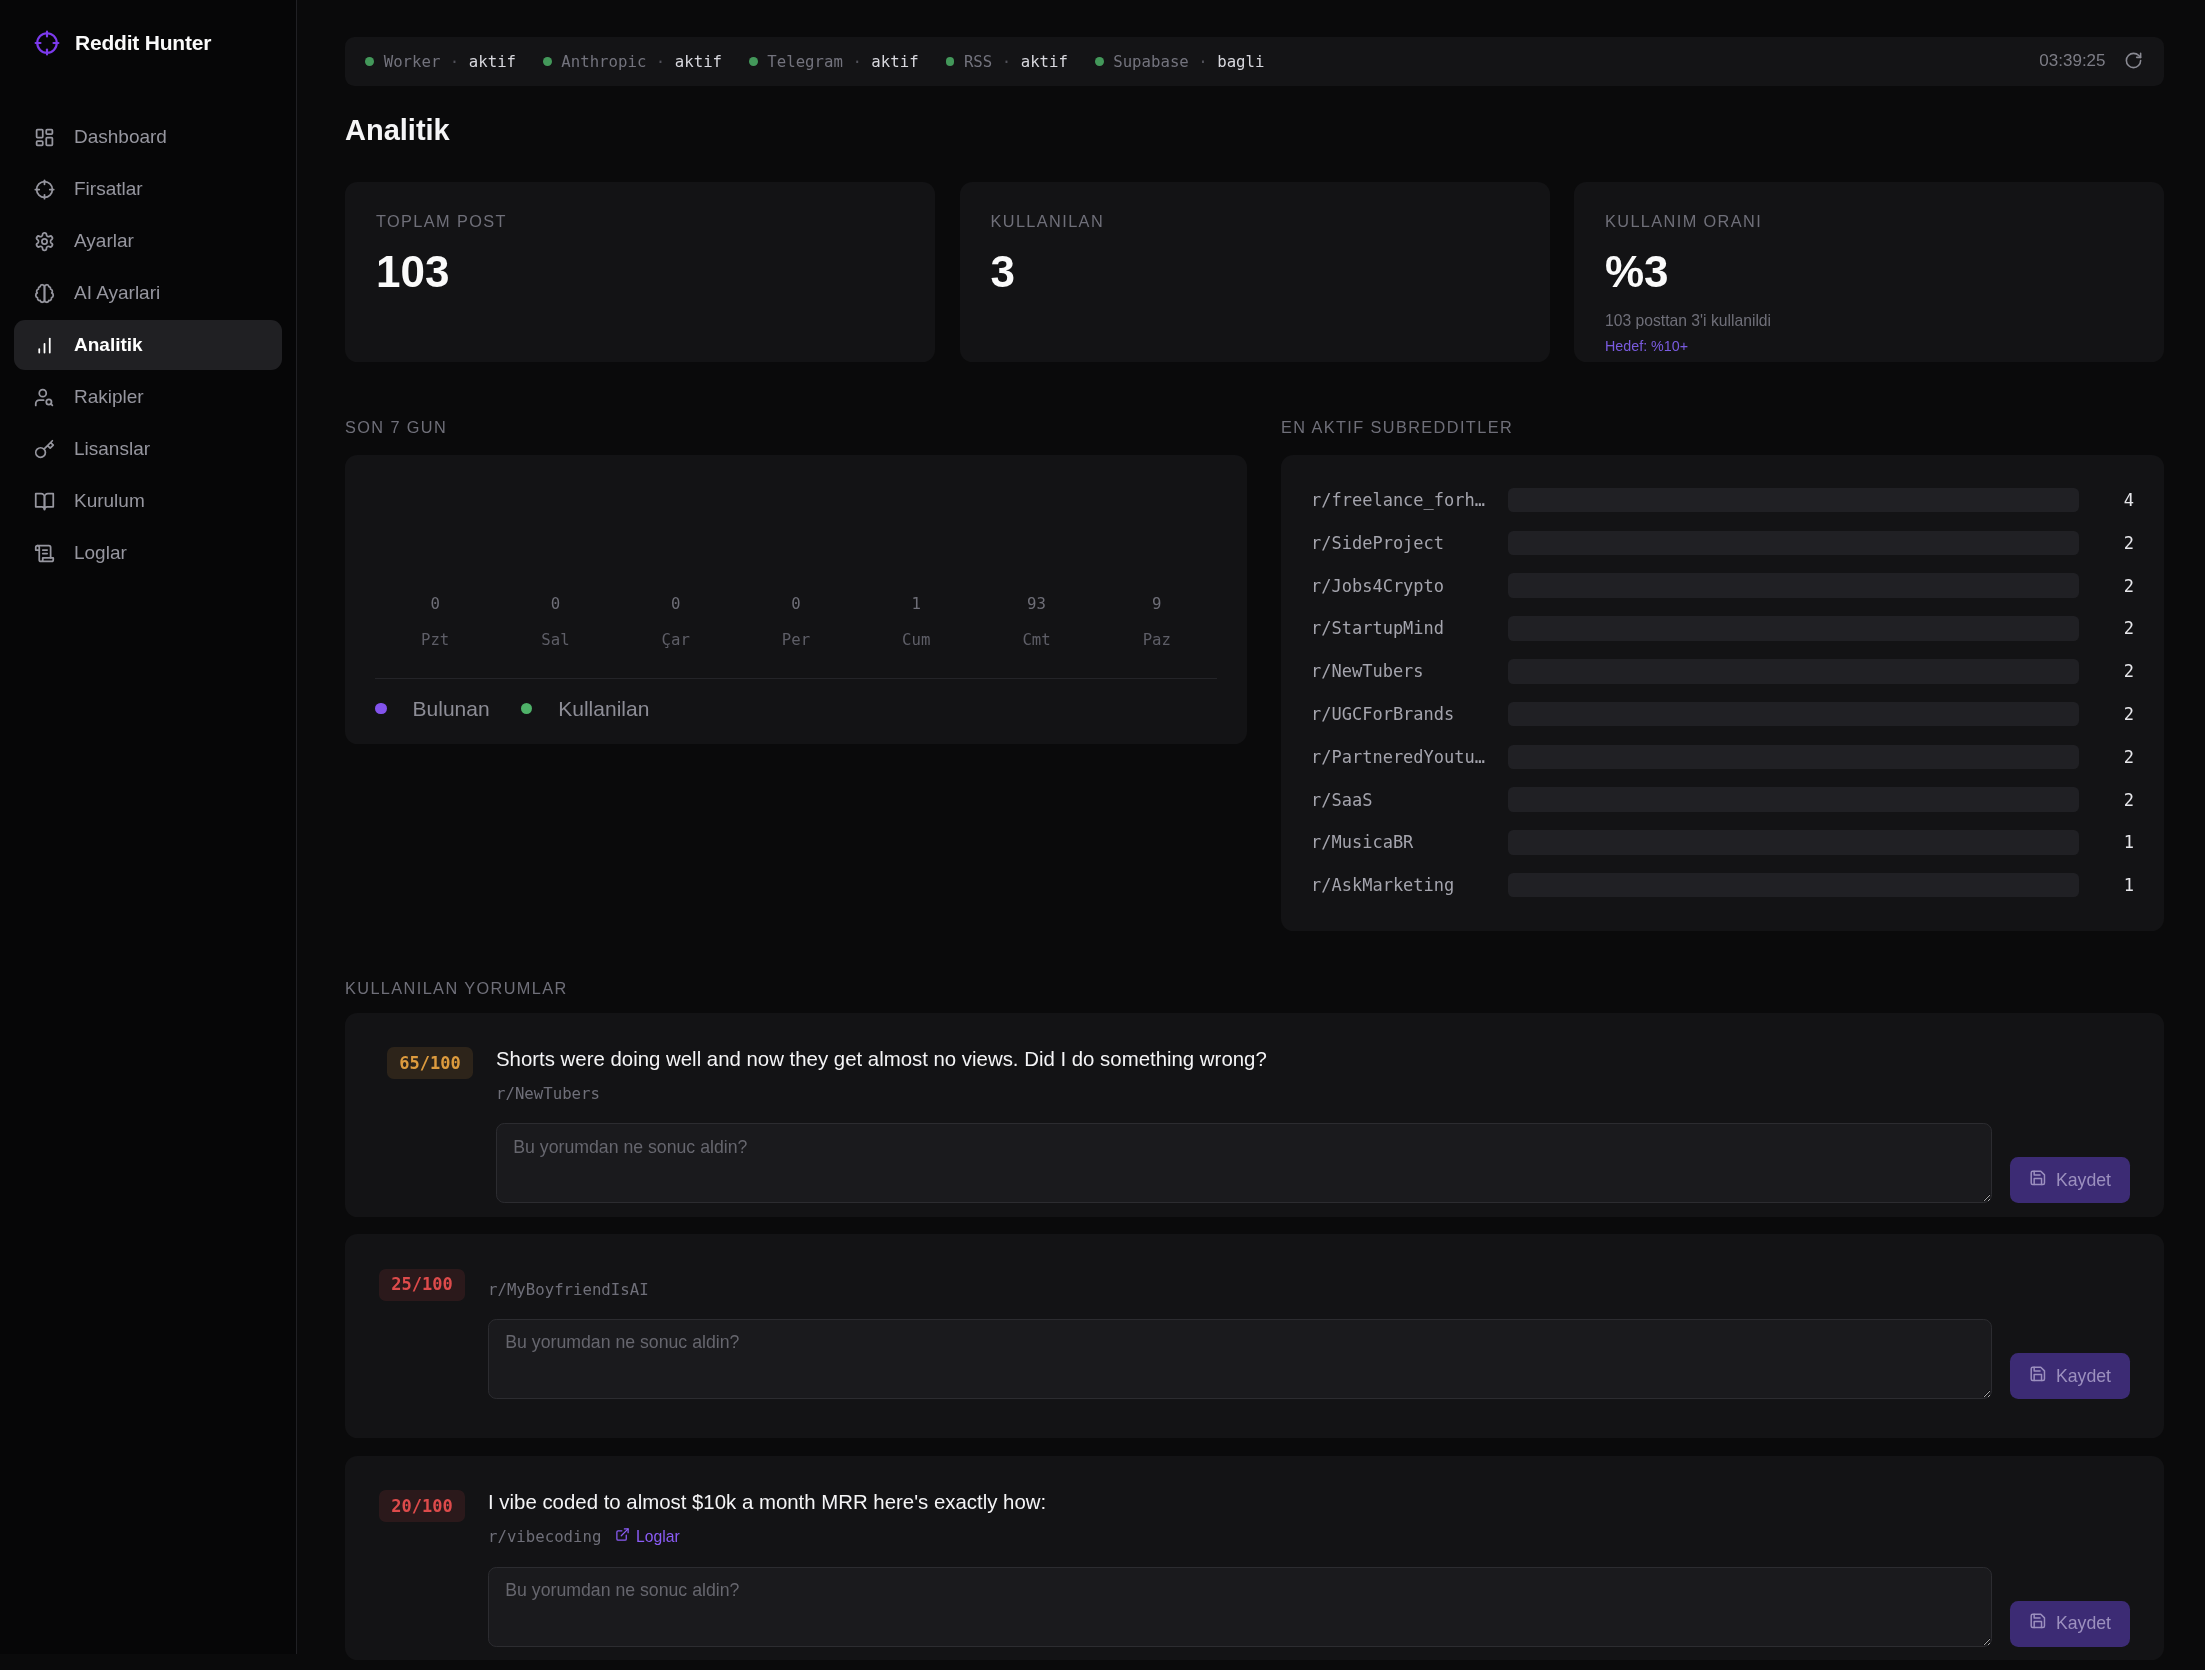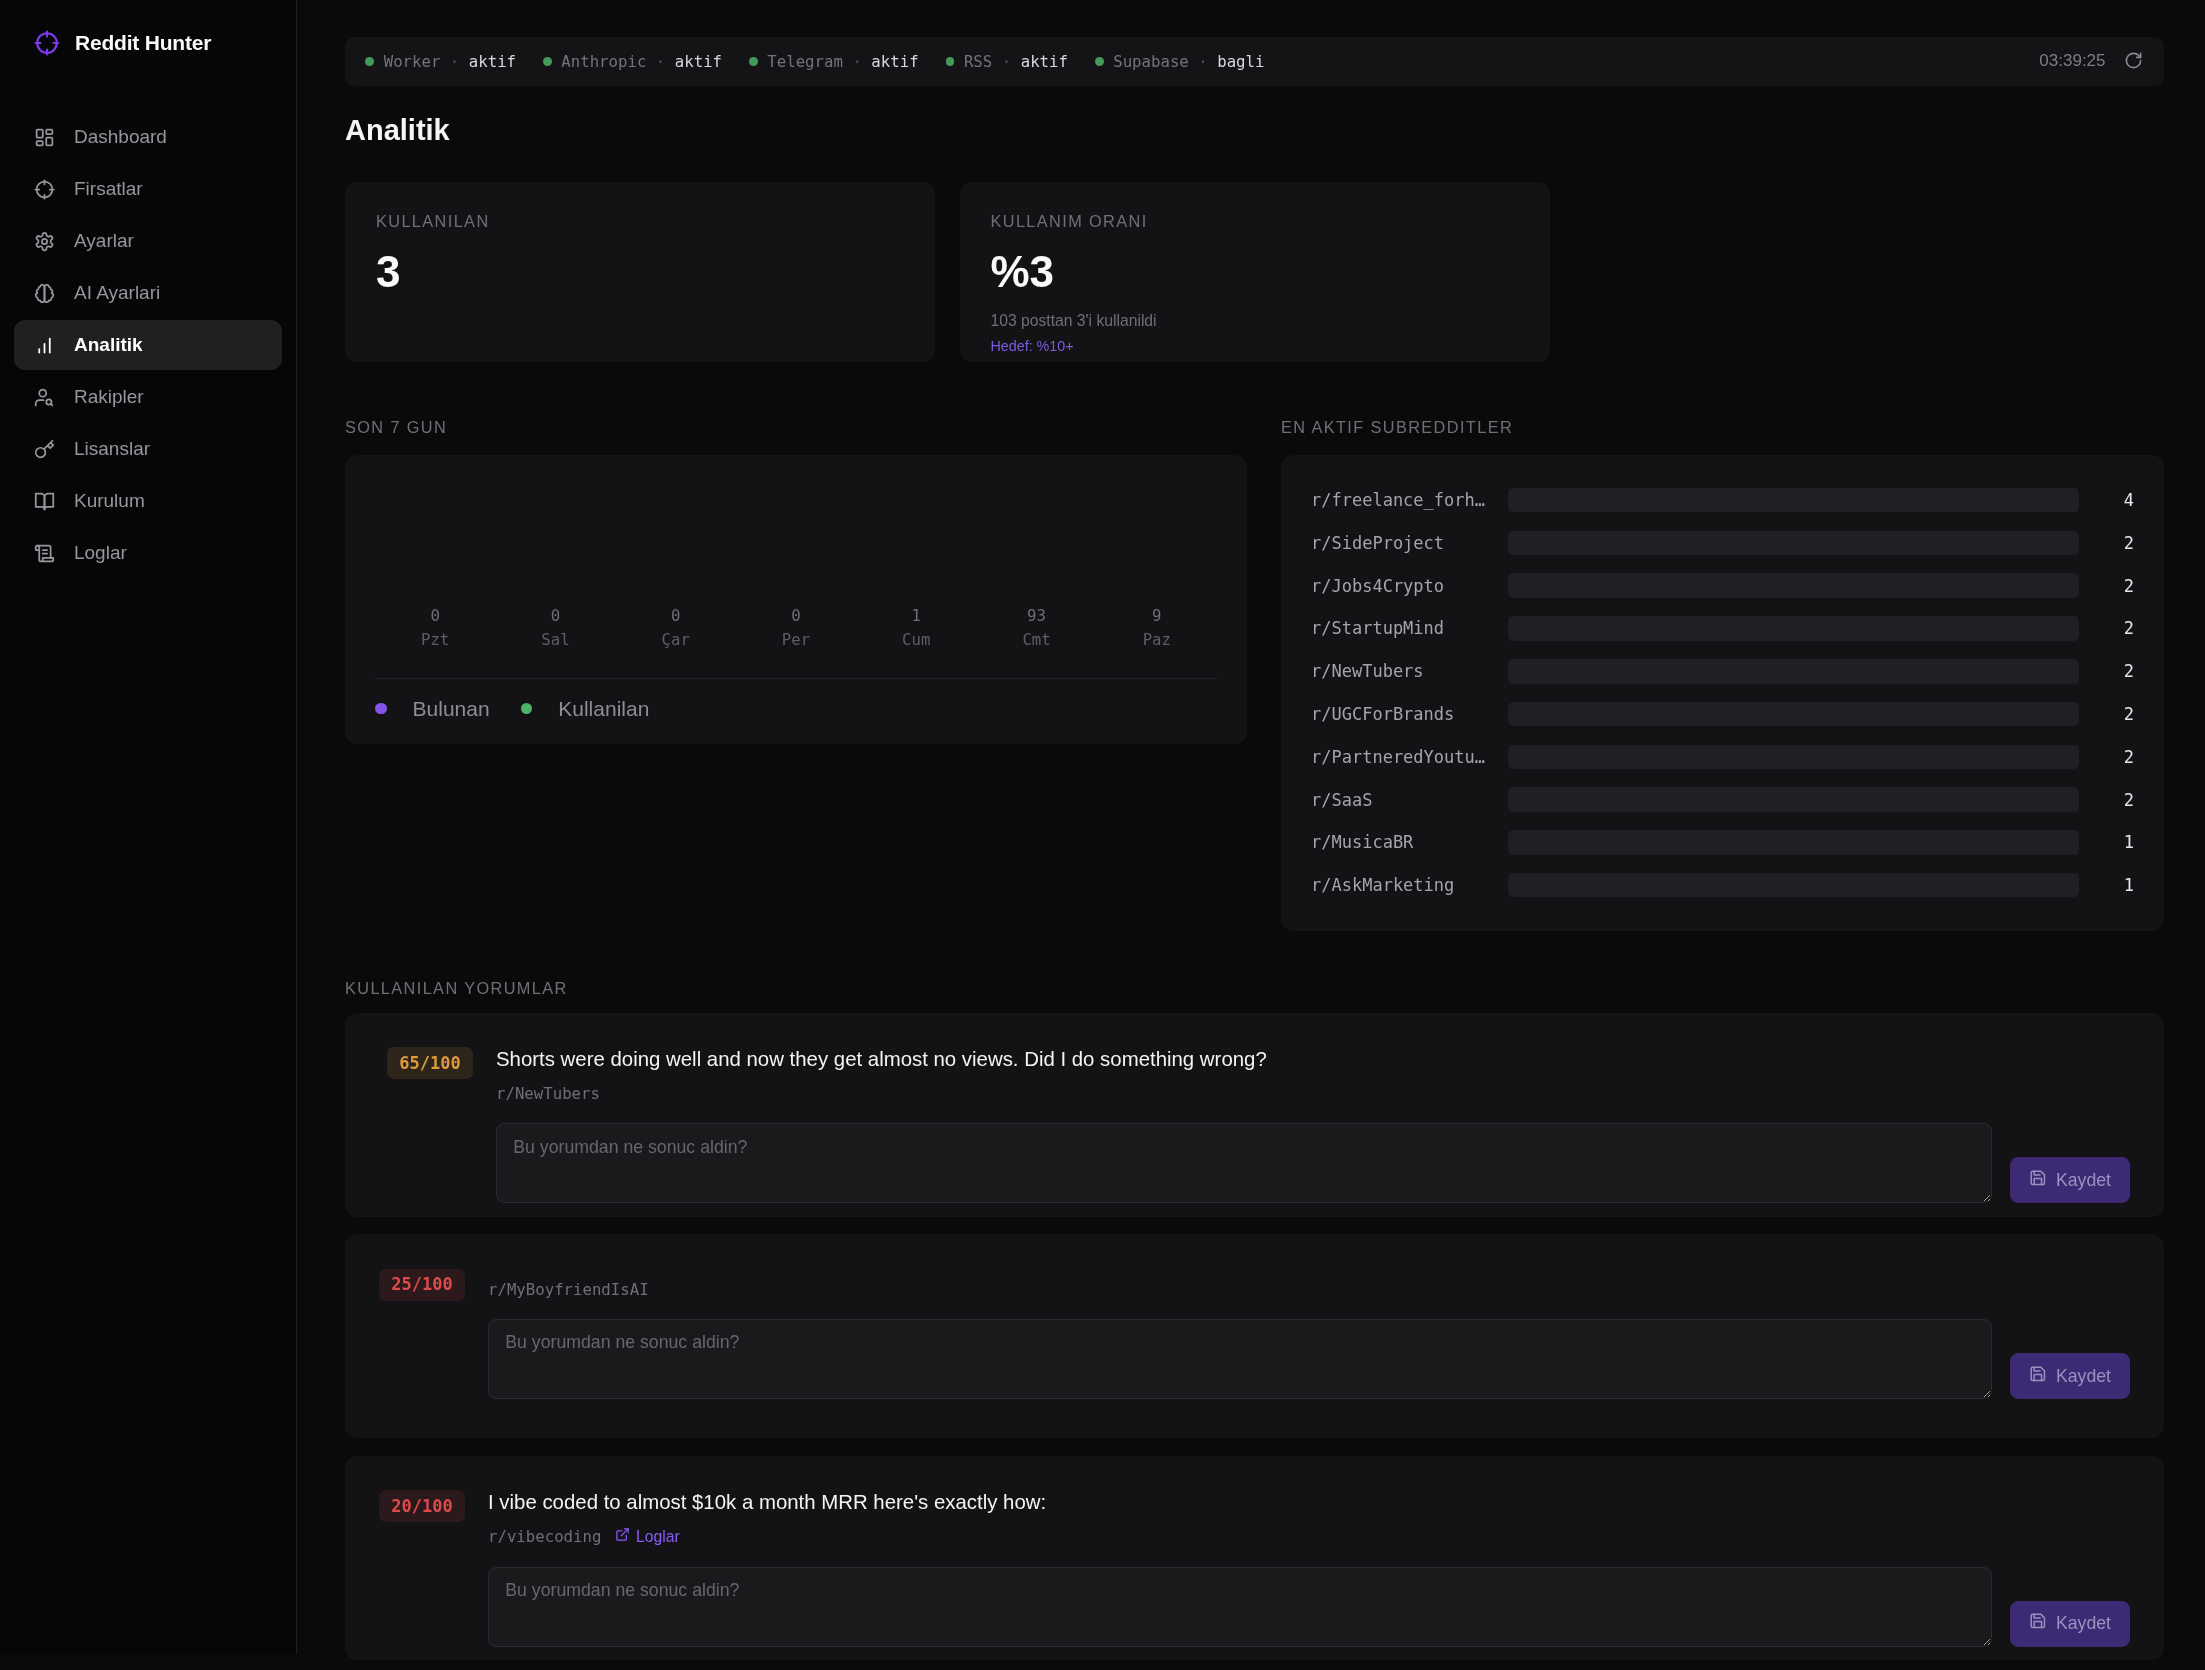--- a/index.html
+++ b/index.html
@@ -66,21 +66,21 @@
   
   .mid { margin-top: 56px; display: grid; grid-template-columns: 902px 1fr; gap: 34px; align-items: start; }
   .chart-card {
     margin-top: 17.7px; background: #131315; border-radius: 12.3px; height: 289px;
     padding: 27px 30px 23px; display: flex; flex-direction: column;
   }
   .chart-plot { flex: 1; }
   .chart-row { display: grid; grid-template-columns: repeat(7, 1fr); text-align: center; }
   .chart-val { font-size: 15.7px; color: #6e6e77; }
   .chart-day { font-size: 15.7px; color: #5e5e67; }
-  .chart-days { margin-top: 5px; }
+  .chart-days { margin-top: 17px; }
   .chart-divider { margin-top: 29px; border: none; border-top: 1.4px solid #242428; }
   .chart-legend { margin-top: 17.7px; display: flex; align-items: center; gap: 31px; }
   .legend-item { display: flex; align-items: center; gap: 26px; font-size: 21px; color: #8d8d96; }
   .legend-dot { width: 11.6px; height: 11.6px; border-radius: 50%; }
   .legend-dot.purple { background: #8353ec; }
   .legend-dot.green { background: #4fb269; }
 
   .subs-card {
     margin-top: 17.7px; background: #131315; border-radius: 12.3px; height: 476px;
     padding: 24.5px 30px; display: flex; flex-direction: column; justify-content: space-between;
@@ -276,20 +276,24 @@
               <path d="M21 3v5h-5"></path>
             </svg></span>
       </button>
     </div>
   </div>
 
   <h1 class="page-title">Analitik</h1>
 
   <div class="stats">
     <div class="stat-card">
+      <div class="stat-label">TOPLAM POST</div>
+      <div class="stat-value">103</div>
+    </div>
+    <div class="stat-card">
       <div class="stat-label">KULLANILAN</div>
       <div class="stat-value">3</div>
     </div>
     <div class="stat-card">
       <div class="stat-label">KULLANIM ORANI</div>
       <div class="stat-value">%3</div>
       <div class="stat-sub">103 posttan 3'i kullanildi</div>
       <div class="stat-target">Hedef: %10+</div>
     </div>
   </div>

